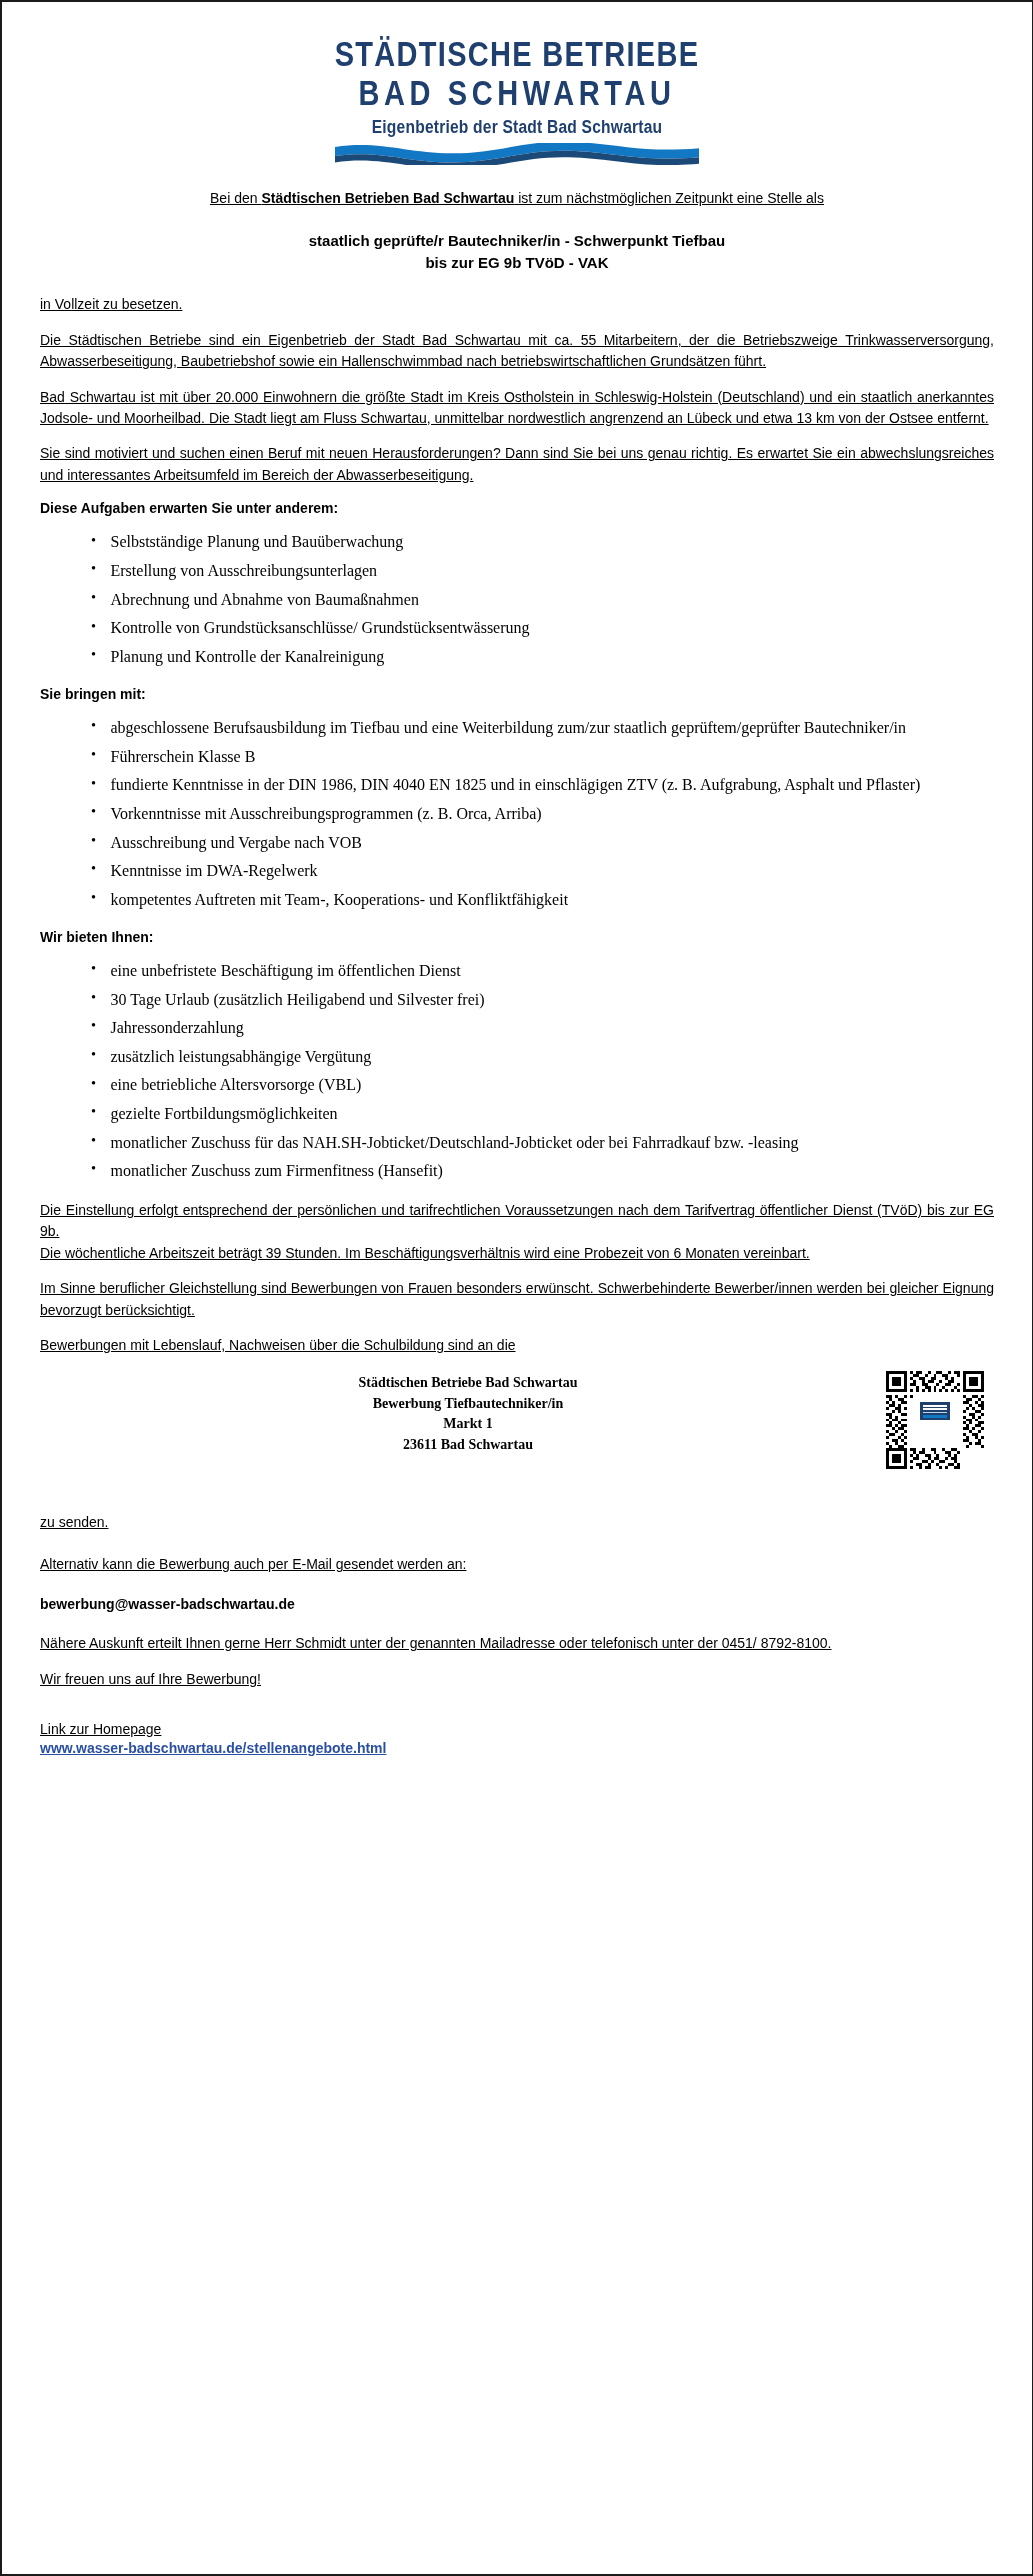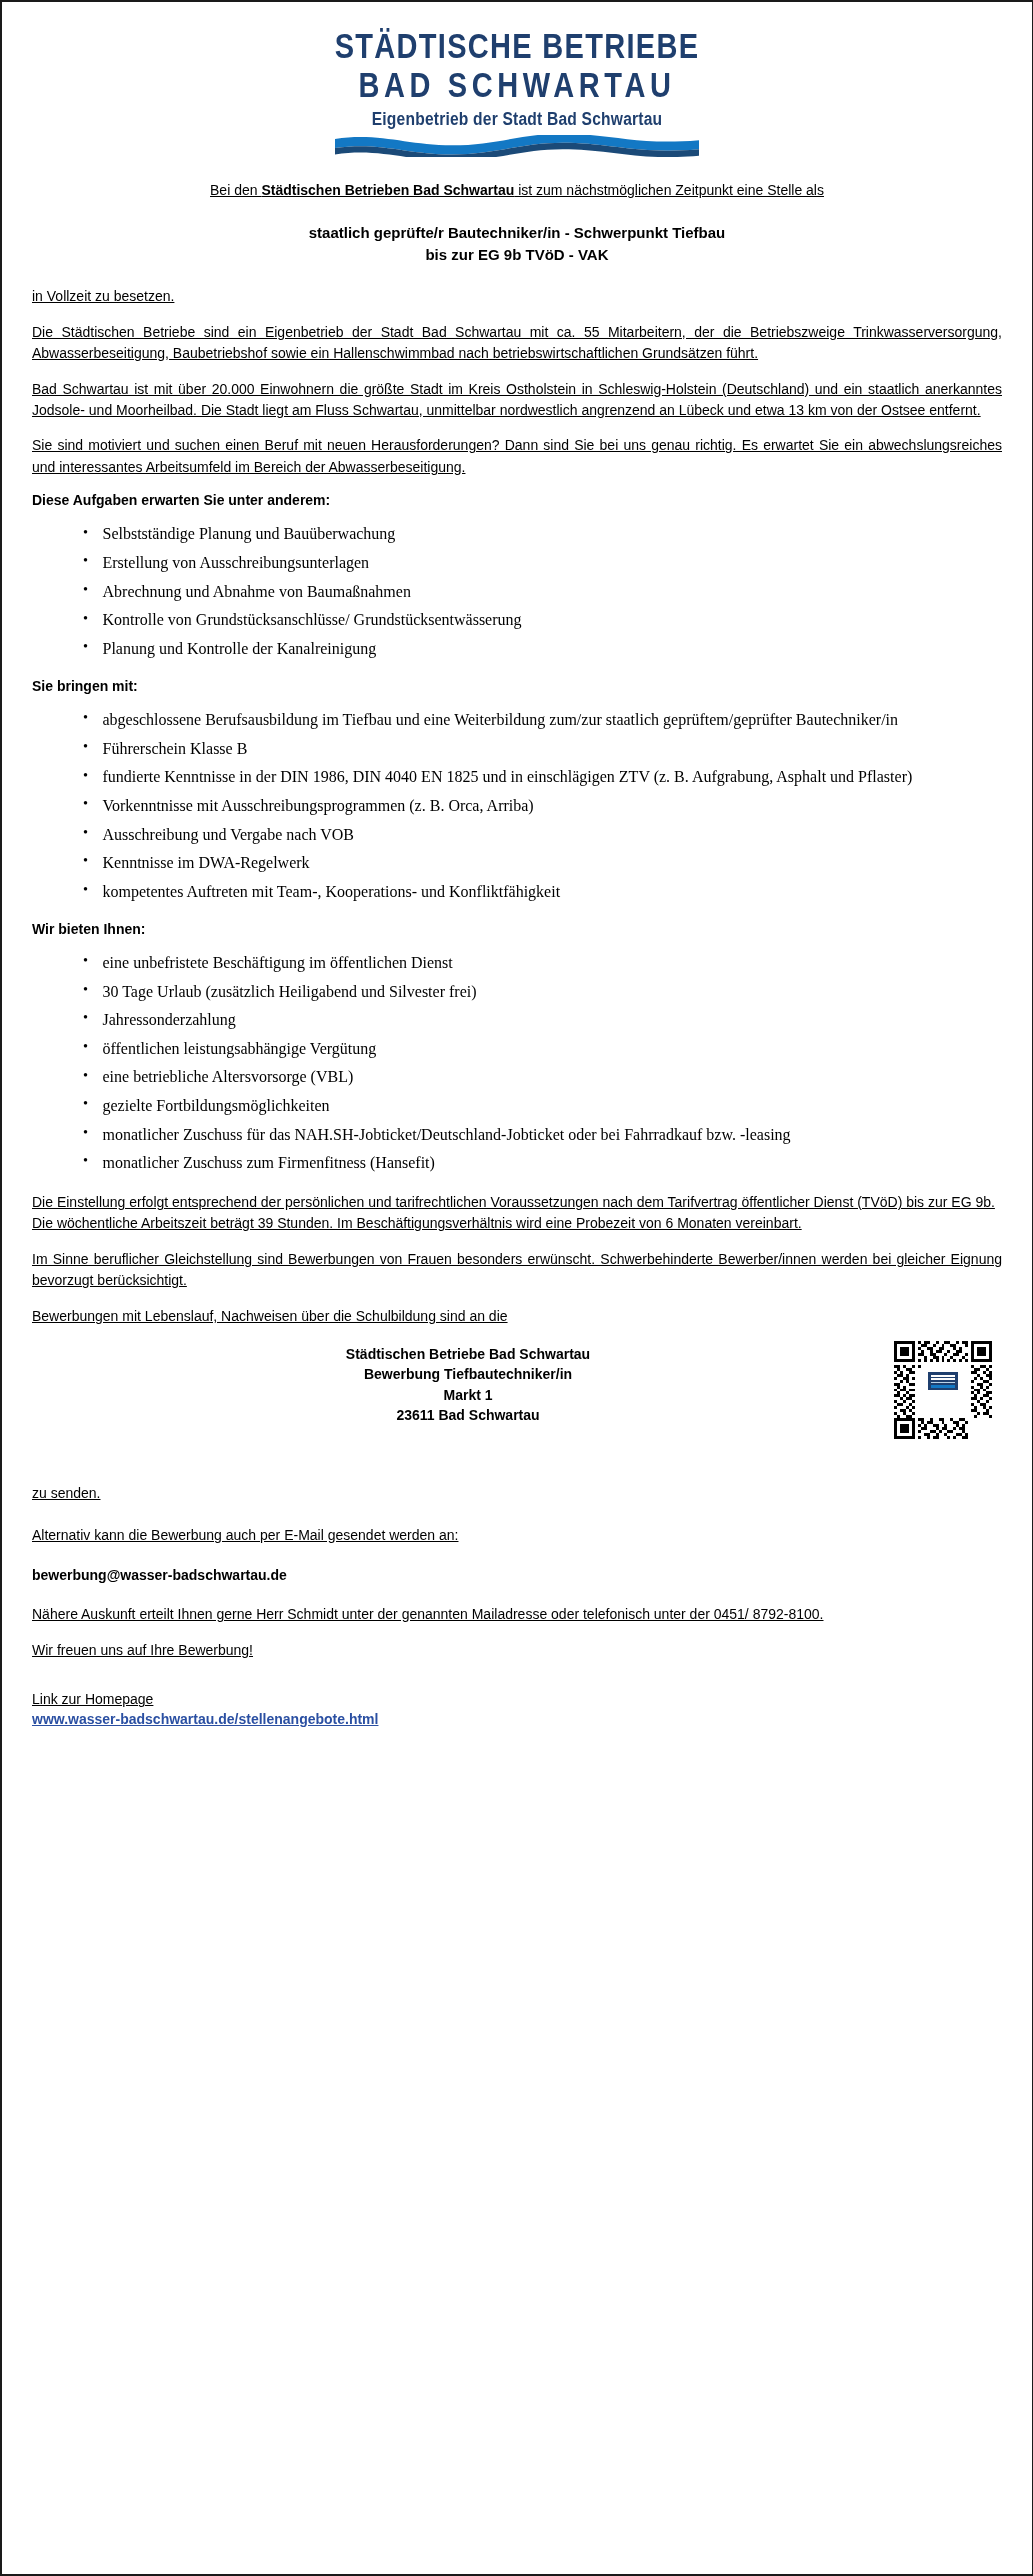--- a/index.html
+++ b/index.html
@@ -10,21 +10,21 @@
   body {
     font-family: "Liberation Sans", sans-serif;
     color: #000000;
   }
   .page {
     width: 1034px;
     min-height: 2576px;
     box-sizing: border-box;
     background: #ffffff;
     border: 2px solid #1a1a1a;
-    padding: 4px;
+    padding: 12px;
     position: relative;
   }
   .inner {
     padding: 9px 26px 19.5px 26px;
   }
 
   
   .logo-block {
     text-align: center;
     padding-top: 14.3px;
@@ -119,20 +119,21 @@
     position: absolute;
     left: 0;
     top: -0.7px;
     font-size: 14.3px;
   }
 
   .addr-wrap {
     position: relative;
     margin: 0 0 11.7px 0;
     min-height: 130px;
+    font-family: Liberation Serif, serif;
   }
   .addr-block {
     text-align: center;
     font-size: 14px;
     font-weight: bold;
     line-height: 1.46;
     padding-top: 2.6px;
     padding-right: 98px;
   }
   .qr {
@@ -217,21 +218,21 @@
       <li>Ausschreibung und Vergabe nach VOB</li>
       <li>Kenntnisse im DWA-Regelwerk</li>
       <li>kompetentes Auftreten mit Team-, Kooperations- und Konfliktfähigkeit</li>
     </ul>
 
     <div class="section-title">Wir bieten Ihnen:</div>
     <ul class="bullets">
       <li>eine unbefristete Beschäftigung im öffentlichen Dienst</li>
       <li>30 Tage Urlaub (zusätzlich Heiligabend und Silvester frei)</li>
       <li>Jahressonderzahlung</li>
-      <li>öffentlichen leistungsabhängige Vergütung</li>
+      <li>zusätzlich leistungsabhängige Vergütung</li>
       <li>eine betriebliche Altersvorsorge (VBL)</li>
       <li>gezielte Fortbildungsmöglichkeiten</li>
       <li>monatlicher Zuschuss für das NAH.SH-Jobticket/Deutschland-Jobticket oder bei Fahrradkauf bzw. -leasing</li>
       <li>monatlicher Zuschuss zum Firmenfitness (Hansefit)</li>
     </ul>
 
     <p class="para tight">Die Einstellung erfolgt entsprechend der persönlichen und tarifrechtlichen Voraussetzungen nach dem Tarifvertrag öffentlicher Dienst (TVöD) bis zur EG 9b.</p>
     <p class="para">Die wöchentliche Arbeitszeit beträgt 39 Stunden. Im Beschäftigungsverhältnis wird eine Probezeit von 6 Monaten vereinbart.</p>
 
     <p class="para">Im Sinne beruflicher Gleichstellung sind Bewerbungen von Frauen besonders erwünscht. Schwerbehinderte Bewerber/innen werden bei gleicher Eignung bevorzugt berücksichtigt.</p>

